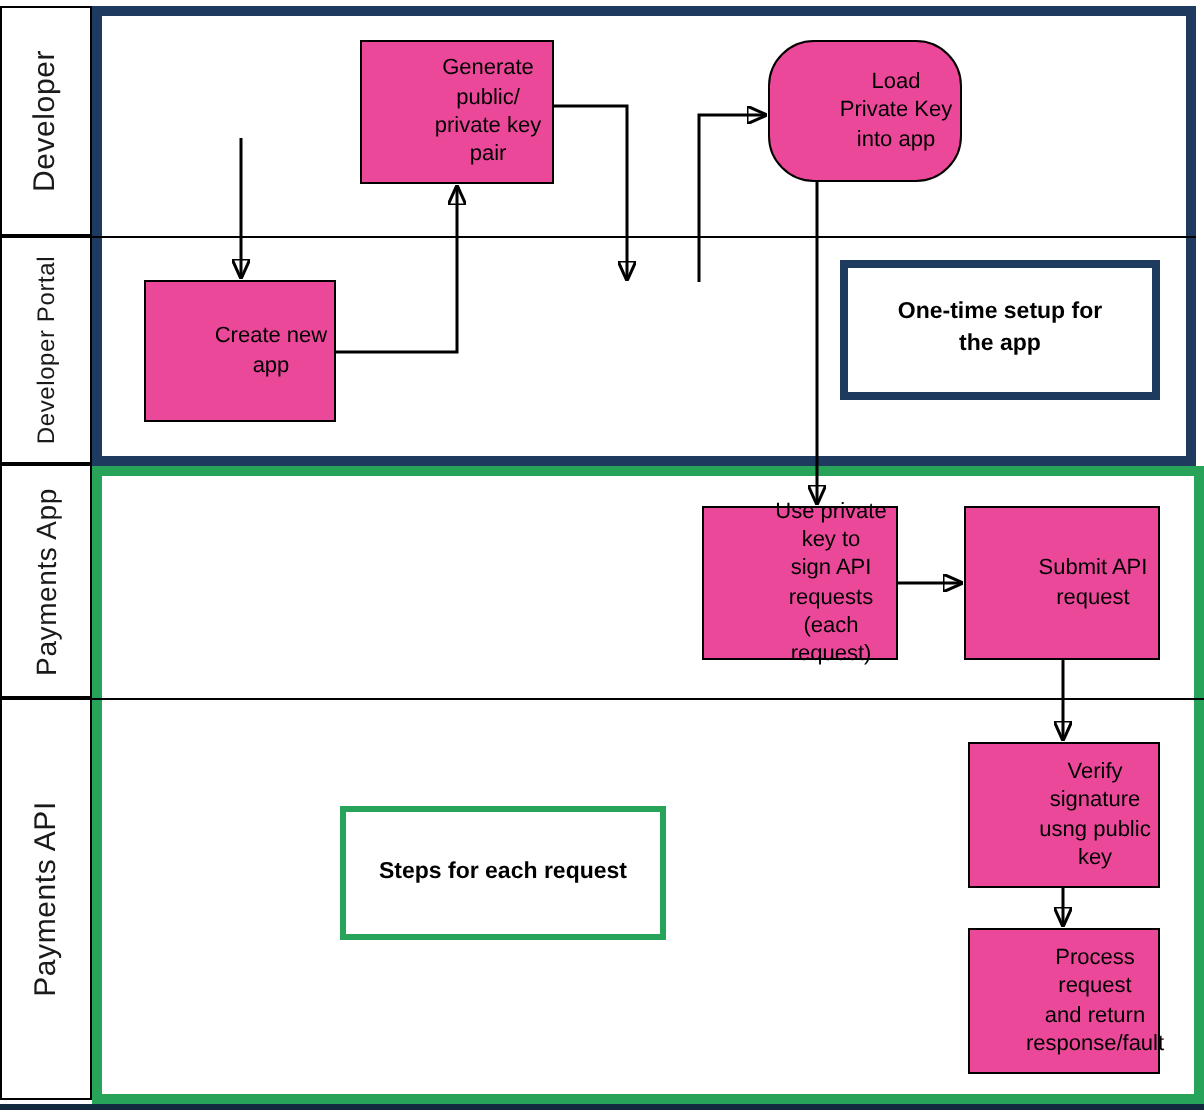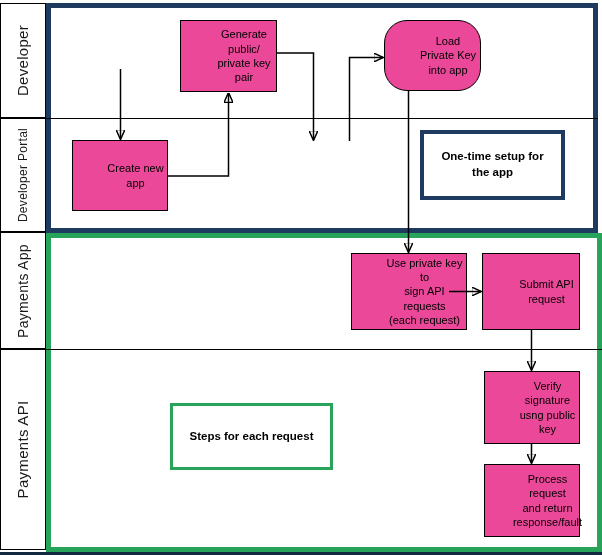--- a/index.html
+++ b/index.html
@@ -49,26 +49,26 @@
     display:flex;align-items:center;justify-content:center;
     font-size:11.5px;font-weight:bold;line-height:1.35;text-align:center;
   }
   .note span{white-space:pre-line;}
   .note-navy{border:4px solid var(--navy,#1E3A5F);}
   .note-green{border:3px solid var(--green,#27A35A);}
   .n-generate{left:180px;top:20px;width:97px;height:72px;}
   .n-load{left:384px;top:20px;width:97px;height:71px;border-radius:23px;}
   .n-create{left:72px;top:140px;width:96px;height:71px;}
   .n-upload{left:283px;top:141px;width:95px;height:71px;}
-  .n-usekey{left:351px;top:253px;width:116px;height:77px;}
+  .n-usekey{left:351px;top:253px;width:98px;height:77px;}
   .n-submit{left:482px;top:253px;width:98px;height:77px;}
   .n-verify{left:484px;top:371px;width:96px;height:73px;}
   .n-process{left:484px;top:464px;width:96px;height:73px;}
   .n-start{left:101px;top:31px;width:38px;height:38px;}
-  .n-onetime{left:420px;top:130px;width:145px;height:70px;}
+  .n-onetime{left:420px;top:130px;width:160px;height:70px;}
   .n-steps{left:170px;top:403px;width:163px;height:67px;}
   .arrows{position:absolute;left:0;top:0;width:602px;height:555px;pointer-events:none;}
   .arrows path{fill:none;stroke:#000;stroke-width:1.5;}
 </style>
 </head>
 <body>
 
 <div class="stage">
 
   <div class="group-navy"></div>

